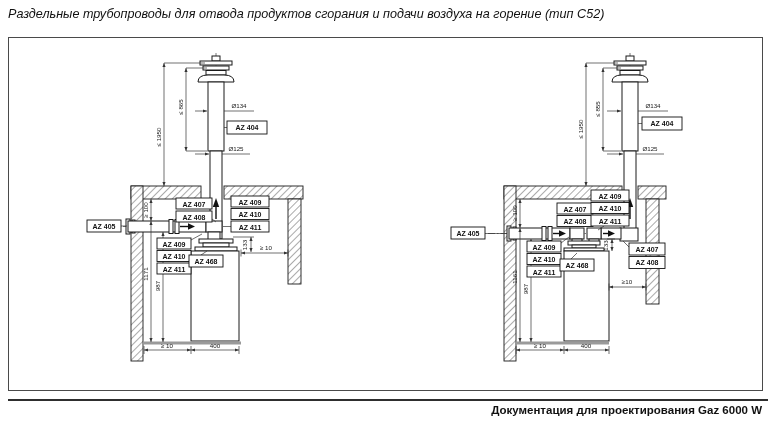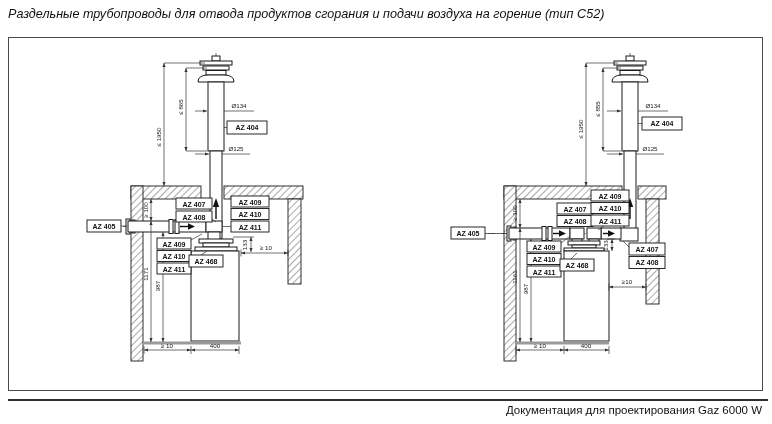--- a/index.html
+++ b/index.html
@@ -4,21 +4,21 @@
 <style>
   html,body{margin:0;padding:0;}
   body{width:772px;height:424px;background:#fff;position:relative;overflow:hidden;
        font-family:"Liberation Sans",sans-serif;}
   .title{position:absolute;left:8px;top:6px;font-style:italic;font-size:13px;color:#111;
          transform:scaleX(.97);transform-origin:left;white-space:nowrap;}
   .frame{position:absolute;left:8px;top:37px;width:755px;height:354px;
          border:1px solid #4a4a4a;box-sizing:border-box;background:#fff;}
   .dsvg{position:absolute;top:11px;}
   .footer-rule{position:absolute;left:8px;top:399px;width:760px;height:2px;background:#2e2e2e;}
-  .footer-text{position:absolute;right:10px;top:404px;font-size:11.5px;color:#111;}
+  .footer-text{position:absolute;right:10px;top:404px;font-size:11.5px;color:#111;font-weight:bold;}
   svg text{user-select:none;}
   .dimtxt{font:6.2px "Liberation Sans",sans-serif;fill:#1a1a1a;}
   .aztxt{font:bold 7px "Liberation Sans",sans-serif;fill:#111;}
   .azbox{fill:#fff;stroke:#111;stroke-width:0.9;}
   .pipe{fill:#fff;stroke:#1a1a1a;stroke-width:1;}
   .dim{stroke:#333;stroke-width:0.7;fill:none;}
   .leader{stroke:#333;stroke-width:0.7;fill:none;}
   .cl{stroke:#555;stroke-width:0.8;stroke-dasharray:7 2 1.5 2;fill:none;}
   .hatchrect{fill:url(#hatch);stroke:#1a1a1a;stroke-width:0.9;}
   .base{stroke:#9a9a9a;stroke-width:3;}

